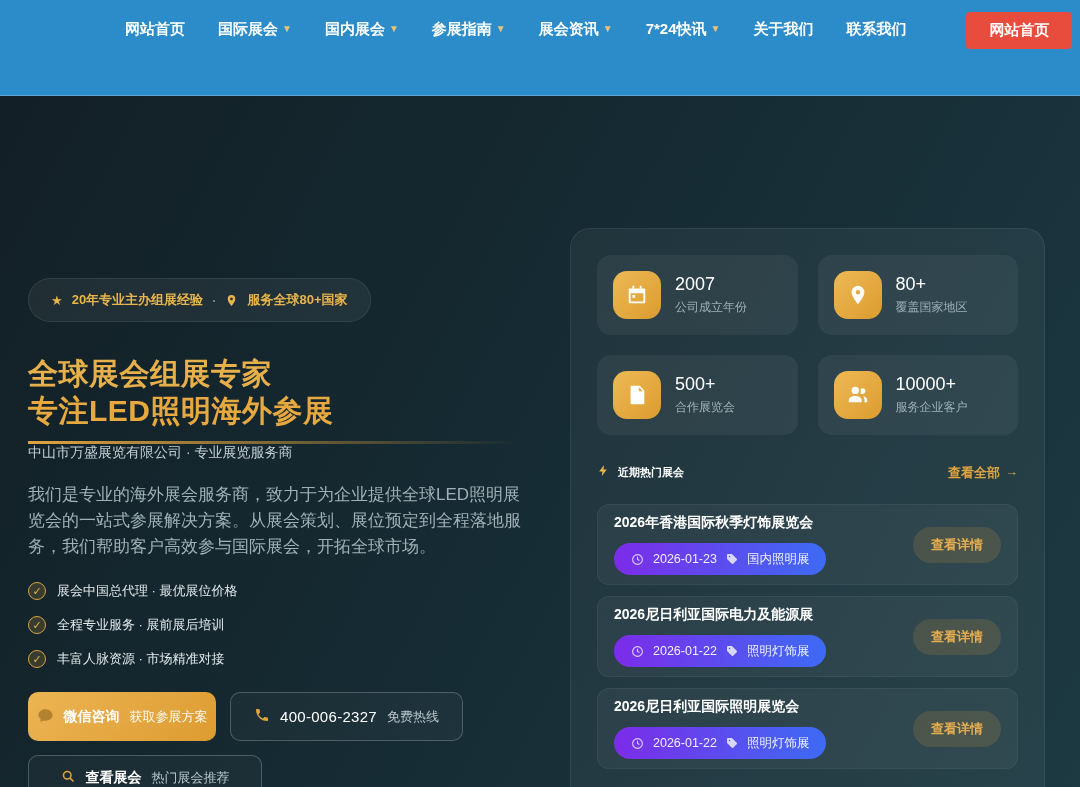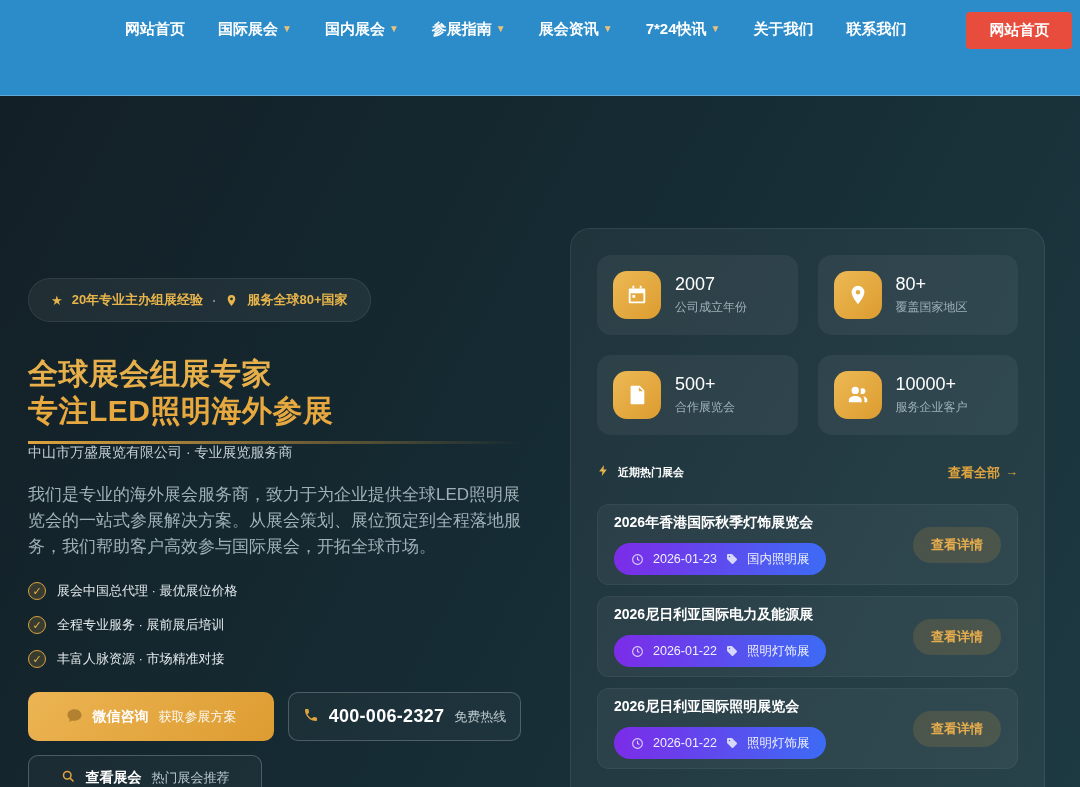--- a/index.html
+++ b/index.html
@@ -55,32 +55,32 @@
   .bullet { display:flex; align-items:center; gap:11px; margin-bottom:16px; font-size:13px; color:#e2e9ec; }
   .check {
     width:18px; height:18px; border-radius:50%; flex:0 0 18px;
     background:rgba(224,164,62,0.18); border:1px solid #d9a243;
     color:#e8b54a; font-size:11px; font-weight:bold;
     display:flex; align-items:center; justify-content:center;
   }
   .btn-row { margin-top:24px; display:flex; gap:14px; }
   .btn { border:none; cursor:pointer; font-family:inherit; display:inline-flex; align-items:center; justify-content:center; gap:10px; }
   .btn-gold {
-    width:246px; height:49px; border-radius:10px;
+    width:188px; height:49px; border-radius:10px;
     background:linear-gradient(135deg,#ecb453,#dd9c31);
     align-items:center;
   }
   .btn-gold .b-main { color:#fff; font-size:14px; font-weight:bold; }
   .btn-gold .b-sub { color:rgba(255,255,255,0.92); font-size:13px; }
   .btn-outline {
     height:49px; border-radius:10px; background:rgba(255,255,255,0.03);
     border:1px solid rgba(255,255,255,0.22);
   }
   .btn-phone { width:233px; }
-  .btn-phone .b-main { color:#fff; font-size:18px; font-weight:bold; letter-spacing:0.3px; }
+  .btn-phone .b-main { color:#fff; font-size:15px; font-weight:normal; letter-spacing:0.3px; }
   .btn-phone .b-sub { color:#b9c6cb; font-size:13px; }
   .btn-browse { width:234px; height:46px; margin-top:14px; }
   .btn-browse .b-main { color:#fff; font-size:14px; font-weight:bold; }
   .btn-browse .b-sub { color:#b9c6cb; font-size:13px; }
   .icon-gold { color:#e0a43e; }
   
   .panel {
     position:absolute; left:570px; top:132px; width:475px; height:690px;
     border-radius:20px; background:rgba(255,255,255,0.05);
     border:1px solid rgba(255,255,255,0.07); padding:26px;

